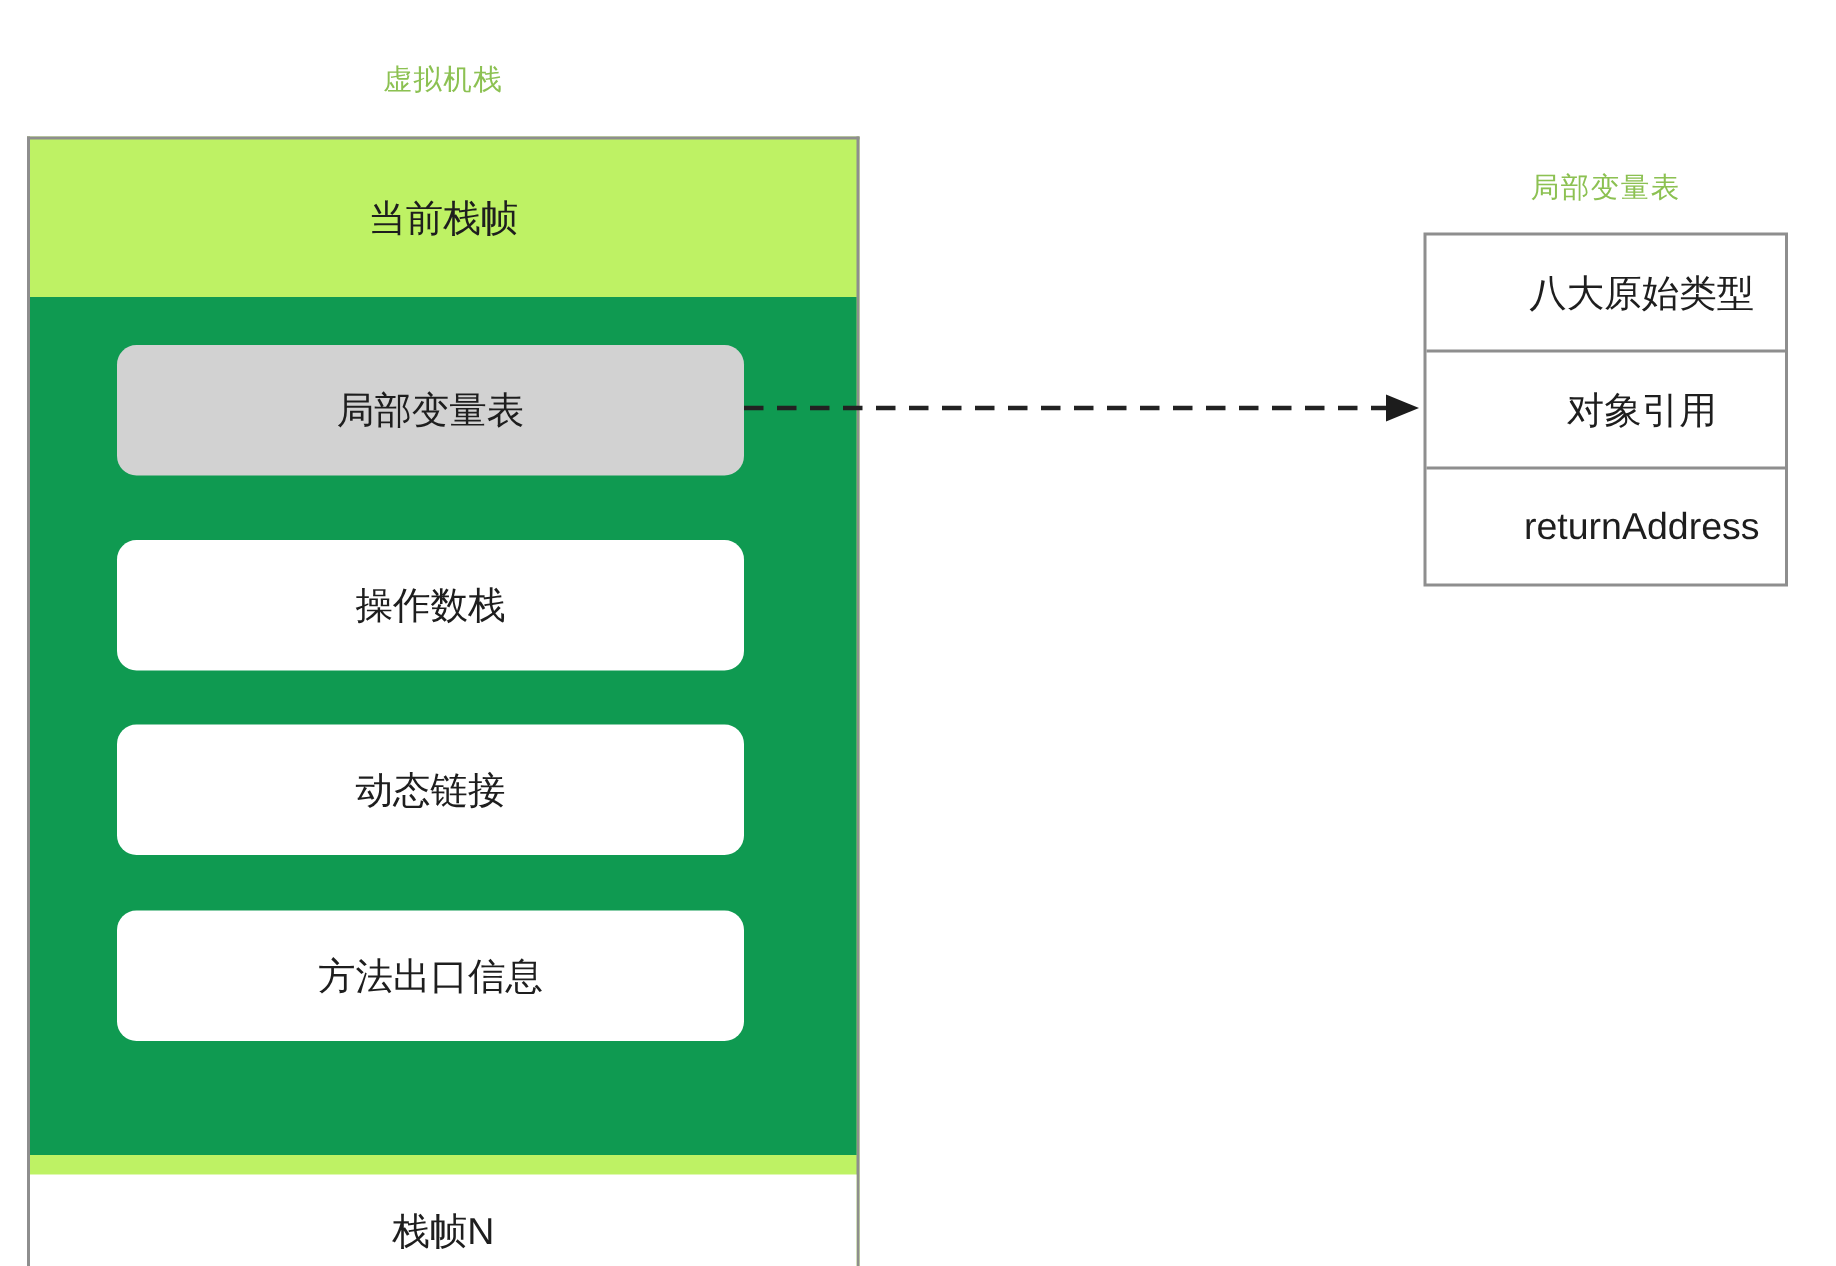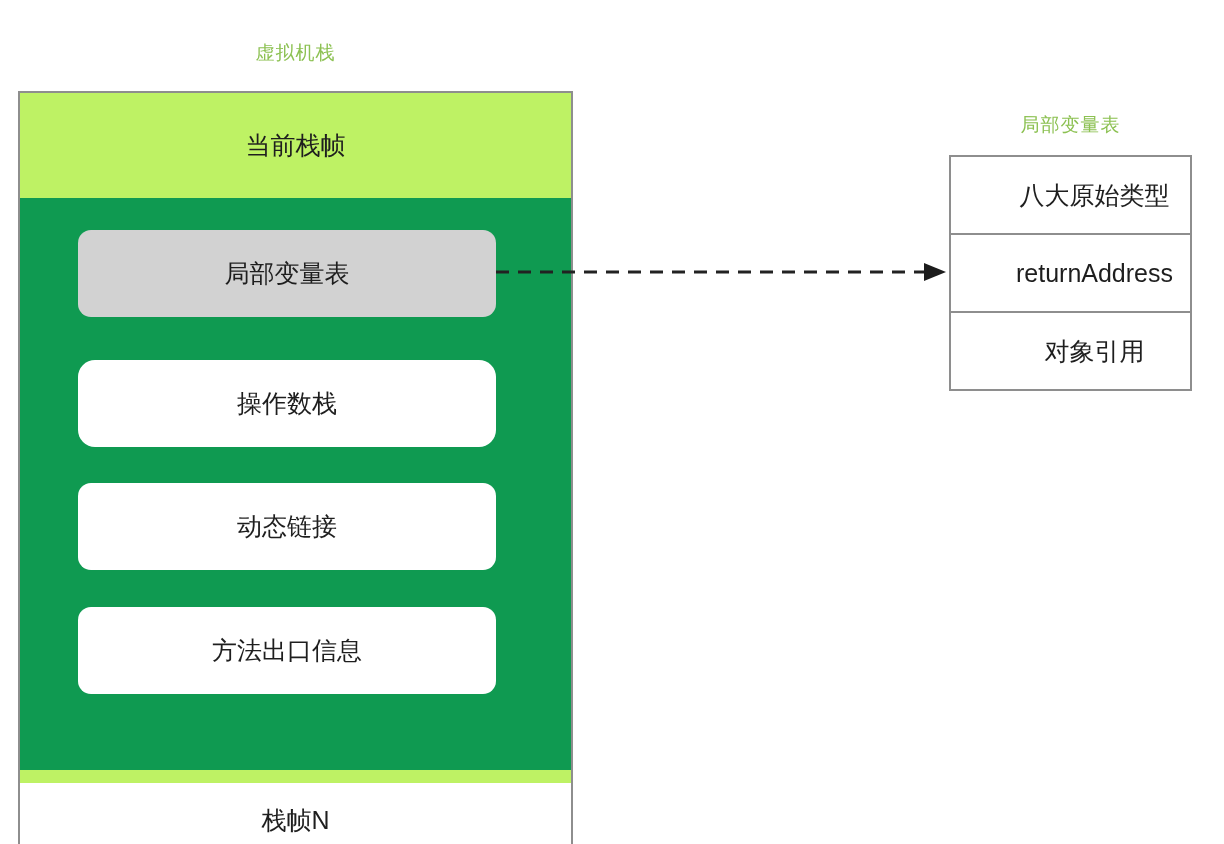--- a/index.html
+++ b/index.html
@@ -31,21 +31,21 @@
     background:var(--green-fill,#0f9a51);
   }
   .frame-box {
     position:absolute; left:58px; width:418px; height:87px;
     background:#ffffff; border-radius:13px;
     display:flex; align-items:center; justify-content:center;
     font-size:25px;
   }
   .frame-box.gray { background:var(--gray-box,#d2d2d2); }
   .fb-0 { top:32px; }
-  .fb-1 { top:162px;border-radius:17px; }
+  .fb-1 { top:162px; }
   .fb-2 { top:285px; }
   .fb-3 { top:409px; }
 
   .bottom-frame {
     position:absolute; left:0; right:0; top:690px; height:74px;
     display:flex; align-items:center; justify-content:center;
     font-size:25px; background:#ffffff;
   }
 
   .connector {
@@ -87,17 +87,17 @@
 
   <svg class="connector" viewBox="0 0 456 28" xmlns="http://www.w3.org/2000/svg">
     <line x1="0" y1="14" x2="430" y2="14" stroke="#222222" stroke-width="3" stroke-dasharray="13 9"></line>
     <polygon points="428,5 450,14 428,23" fill="#1c1c1c"></polygon>
   </svg>
 
   <div class="diagram-title lvt-title">局部变量表</div>
 
   <div class="lvt-table">
     <div class="lvt-row">八大原始类型</div>
+    <div class="lvt-row">对象引用</div>
     <div class="lvt-row">returnAddress</div>
-    <div class="lvt-row">对象引用</div>
   </div>
 
 </div>
 
 </body></html>

